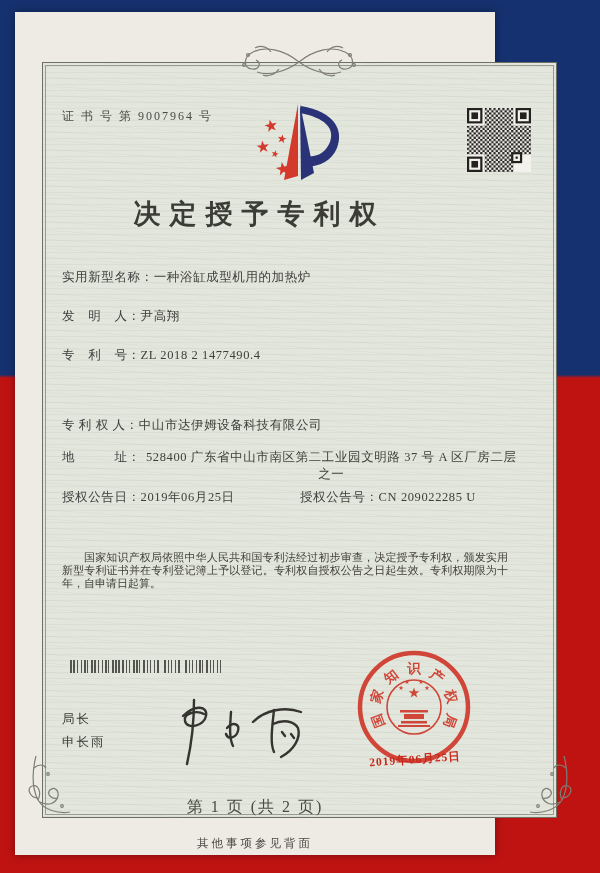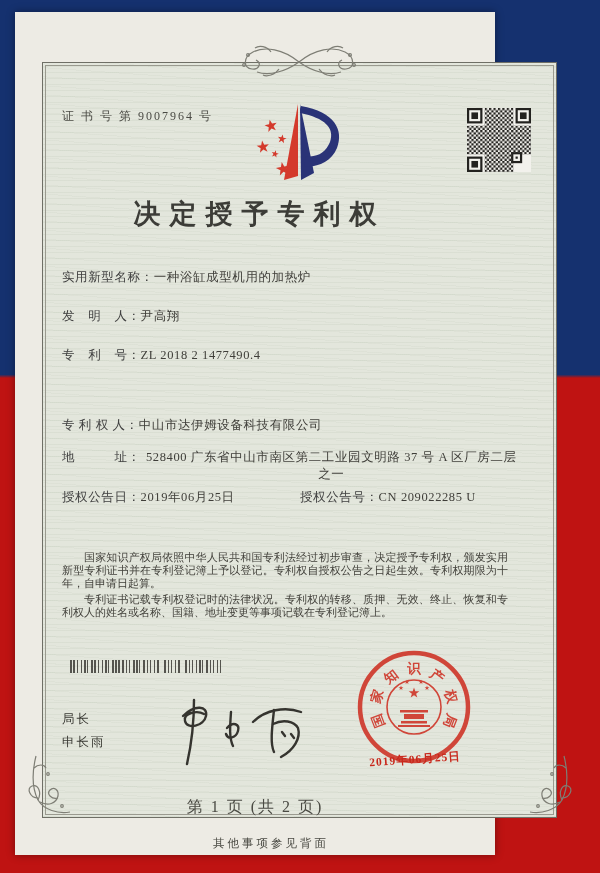--- a/index.html
+++ b/index.html
@@ -47,21 +47,21 @@
   .signer{position:absolute;left:47px;font-size:12.5px;color:#3a3a34;letter-spacing:2px;}
   .signature{position:absolute;left:146px;top:682px;width:150px;height:80px;}
   .seal{position:absolute;left:338px;top:634px;width:122px;height:122px;opacity:.92;}
   .seal-date{
     position:absolute;left:330px;top:740px;width:140px;text-align:center;
     color:#c8281c;font-size:11.5px;font-weight:700;letter-spacing:1px;
     transform:rotate(-4deg);
   }
   .page-num{position:absolute;left:0;top:785px;width:100%;text-align:center;
     font-size:16px;letter-spacing:2px;color:#4a4a43;}
-  .back-note{position:absolute;left:16px;top:824px;width:100%;text-align:center;
+  .back-note{position:absolute;left:0;top:824px;width:100%;text-align:center;
     font-size:11.5px;letter-spacing:3px;color:#4a4a43;}
 </style>
 </head>
 <body>
 
 <div class="backdrop">
   <div class="paper">
 
     <div class="frame"></div>
 
@@ -174,21 +174,20 @@
     </div>
     <div class="row" style="top:477px">
       <span class="lbl">授权公告日：</span><span class="val">2019年06月25日</span>
       <span class="pair2">
         <span class="lbl">授权公告号：</span><span class="val">CN 209022285 U</span>
       </span>
     </div>
 
     <div class="paras">
       <p>国家知识产权局依照中华人民共和国专利法经过初步审查，决定授予专利权，颁发实用新型专利证书并在专利登记簿上予以登记。专利权自授权公告之日起生效。专利权期限为十年，自申请日起算。</p>
-      <p>专利证书记载专利权登记时的法律状况。专利权的转移、质押、无效、终止、恢复和专利权人的姓名或名称、国籍、地址变更等事项记载在专利登记簿上。</p>
     </div>
 
     <div class="barcode"></div>
 
     <div class="signer" style="top:699px">局长</div>
     <div class="signer" style="top:722px">申长雨</div>
 
     <svg class="signature" viewBox="0 0 150 80">
       <g fill="none" stroke="#35342f" stroke-width="2.4" stroke-linecap="round">
         <path d="M22,22 C34,10 47,12 45,22 C43,32 26,36 24,27 C22,19 36,16 43,20"></path>

